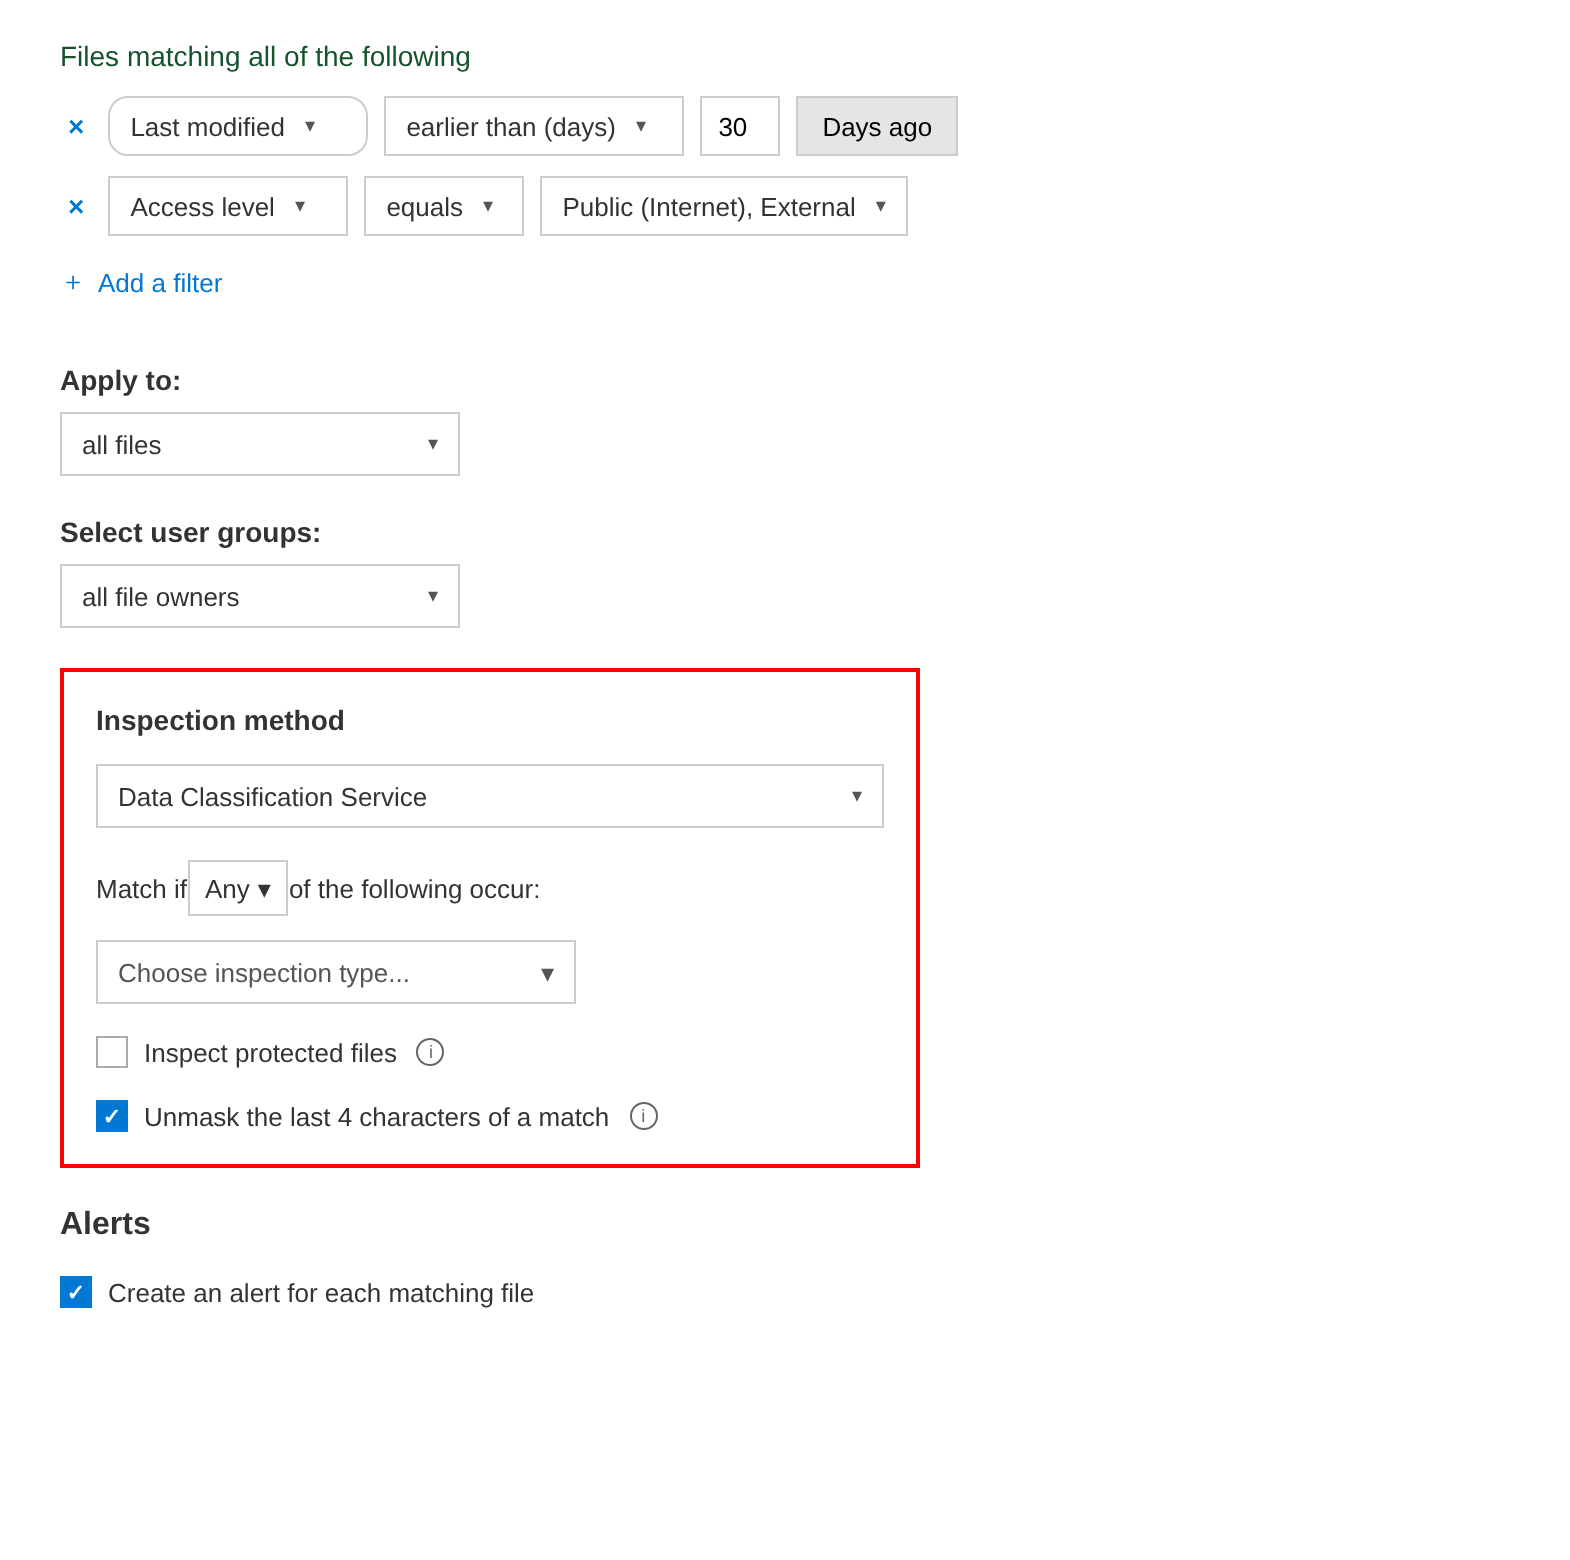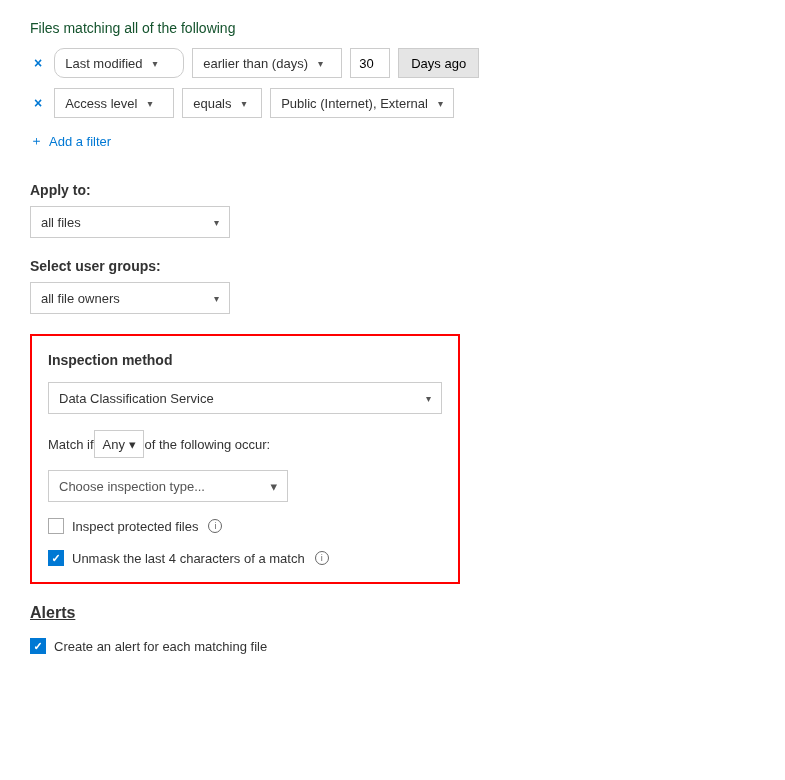--- a/index.html
+++ b/index.html
@@ -223,21 +223,20 @@
 
     .alerts-section {
       margin-top: 8px;
     }
 
     .alerts-title {
       font-size: 16px;
       font-weight: 600;
       margin-bottom: 14px;
       color: #333;
-      text-decoration: underline;
     }
   </style>
 </head>
 <body>
 
 <div>
   <p class="section-title">Files matching all of the following</p>
 </div>
 
 <div class="filter-row">

